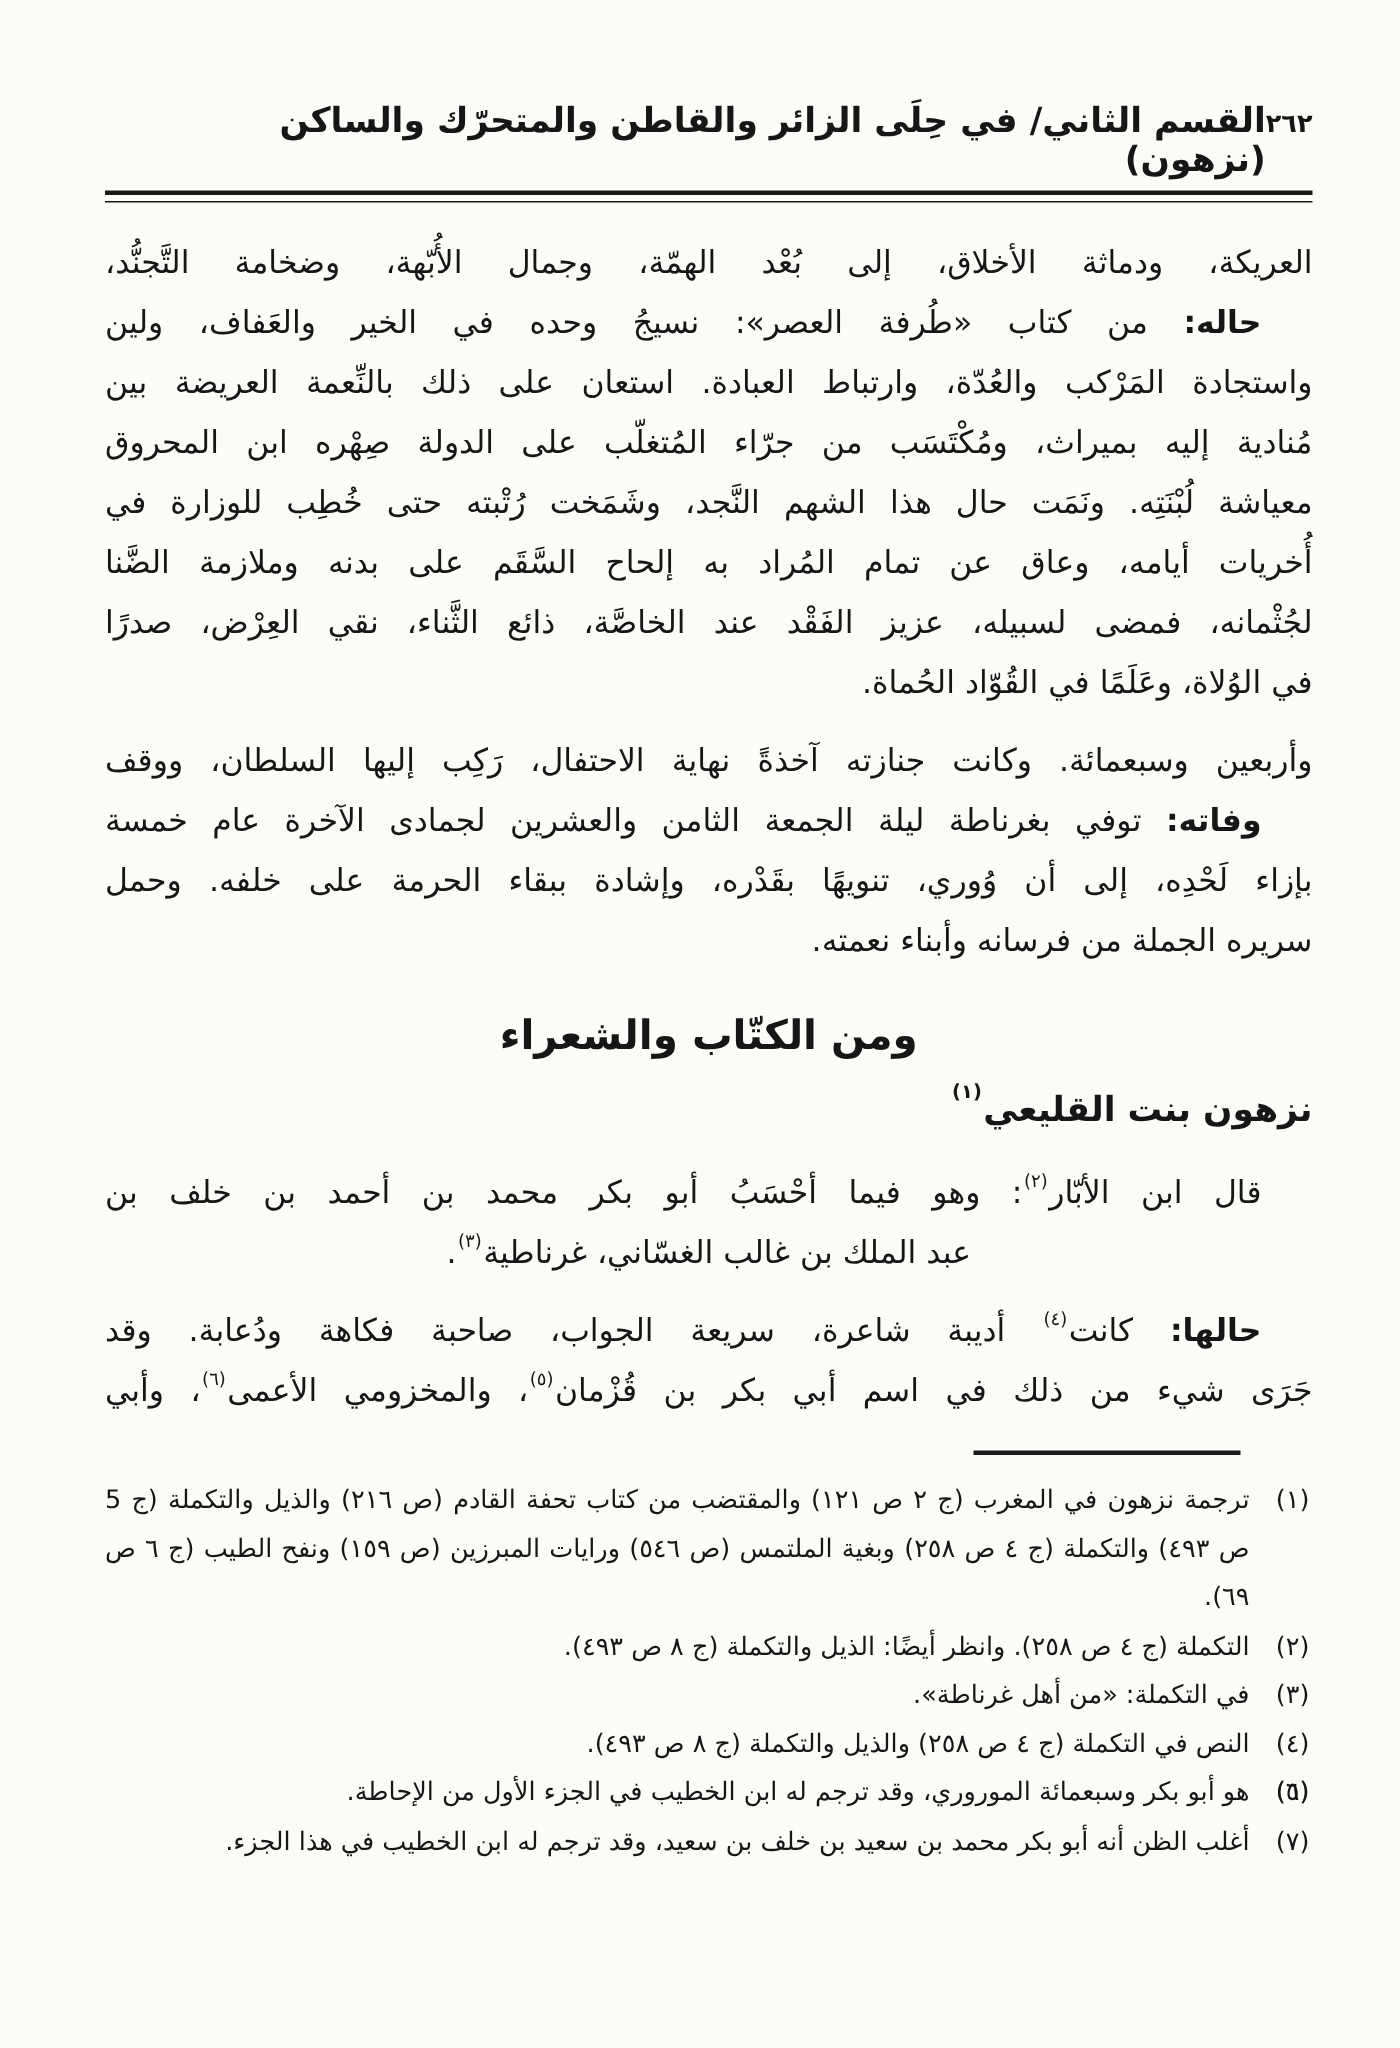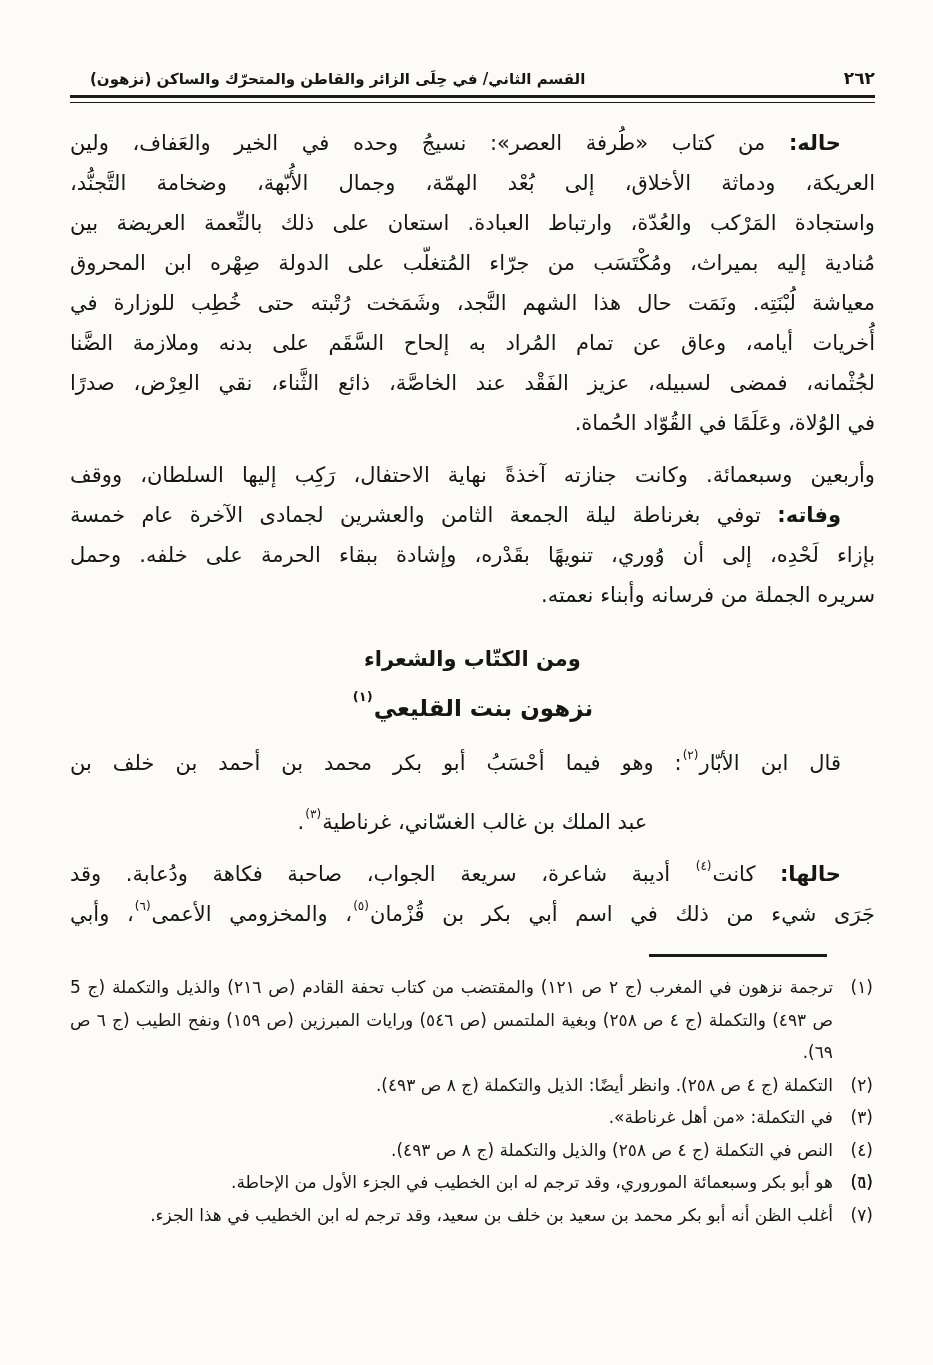--- a/index.html
+++ b/index.html
@@ -20,53 +20,52 @@
     overflow: hidden;
   }
   
   .header {
     display: flex;
     justify-content: space-between;
     align-items: baseline;
     padding-left: 20px;
     font-weight: bold;
   }
-  .running-title { font-size: 15px; letter-spacing: 0; }
+  .running-title { font-size: 23px; letter-spacing: 0; }
   .page-number  { font-size: 17px; }
   .header-rule {
     margin-top: 7px;
     height: 4px;
     border-top: 3.5px solid #1a1a1a;
     border-bottom: 1.5px solid #1a1a1a;
   }
   
   .body-text { margin-top: 20px; font-size: 21px; line-height: 40px; }
   .para { margin: 0 0 12px 0; }
   .line { white-space: normal; }
   .line.justify { text-align: justify; text-align-last: justify; }
   .line.right   { text-align: right; }
-  .line.center  { text-align: right; text-align-last: center; margin-top: 19px; }
+  .line.center  { text-align: right; text-align-last: center; }
   .line.indent  { padding-right: 34px; }
   .line b { font-weight: bold; }
   sup.fn-ref {
     font-size: 12px;
     line-height: 0;
     position: relative;
     top: -3px;
     margin: 0 1px;
   }
   .heading1 {
     text-align: center;
     font-weight: bold;
-    font-size: 21px;
+    font-size: 27px;
     margin: 22px 0 6px 0;
     line-height: 44px;
   }
   .heading2 {
-    text-align: center;
     font-weight: bold;
     font-size: 23px;
     margin: 6px 0 14px 0;
     line-height: 42px;
   }
   .heading2 sup.fn-ref { font-size: 13px; top: -6px; }
   
   .fn-sep {
     width: 178px;
     border-top: 3px solid #1a1a1a;
@@ -92,22 +91,22 @@
 
   <div class="header">
     <div class="page-number">٢٦٢</div>
     <div class="running-title">القسم الثاني/ في حِلَى الزائر والقاطن والمتحرّك والساكن (نزهون)</div>
   </div>
 
   <div class="header-rule"></div>
 
   <div class="body-text">
       <div class="para">
+        <div class="line justify">العريكة، ودماثة الأخلاق، إلى بُعْد الهمّة، وجمال الأُبّهة، وضخامة التَّجنُّد،</div>
         <div class="line justify indent"><b>حاله:</b> من كتاب «طُرفة العصر»: نسيجُ وحده في الخير والعَفاف، ولين</div>
-        <div class="line justify">العريكة، ودماثة الأخلاق، إلى بُعْد الهمّة، وجمال الأُبّهة، وضخامة التَّجنُّد،</div>
         <div class="line justify">واستجادة المَرْكب والعُدّة، وارتباط العبادة. استعان على ذلك بالنِّعمة العريضة بين</div>
         <div class="line justify">مُنادية إليه بميراث، ومُكْتَسَب من جرّاء المُتغلّب على الدولة صِهْره ابن المحروق</div>
         <div class="line justify">معياشة لُبْنَتِه. ونَمَت حال هذا الشهم النَّجد، وشَمَخت رُتْبته حتى خُطِب للوزارة في</div>
         <div class="line justify">أُخريات أيامه، وعاق عن تمام المُراد به إلحاح السَّقَم على بدنه وملازمة الضَّنا</div>
         <div class="line justify">لجُثْمانه، فمضى لسبيله، عزيز الفَقْد عند الخاصَّة، ذائع الثَّناء، نقي العِرْض، صدرًا</div>
         <div class="line right">في الوُلاة، وعَلَمًا في القُوّاد الحُماة.</div>
       </div>
       <div class="para">
         <div class="line justify">وأربعين وسبعمائة. وكانت جنازته آخذةً نهاية الاحتفال، رَكِب إليها السلطان، ووقف</div>
         <div class="line justify indent"><b>وفاته:</b> توفي بغرناطة ليلة الجمعة الثامن والعشرين لجمادى الآخرة عام خمسة</div>

